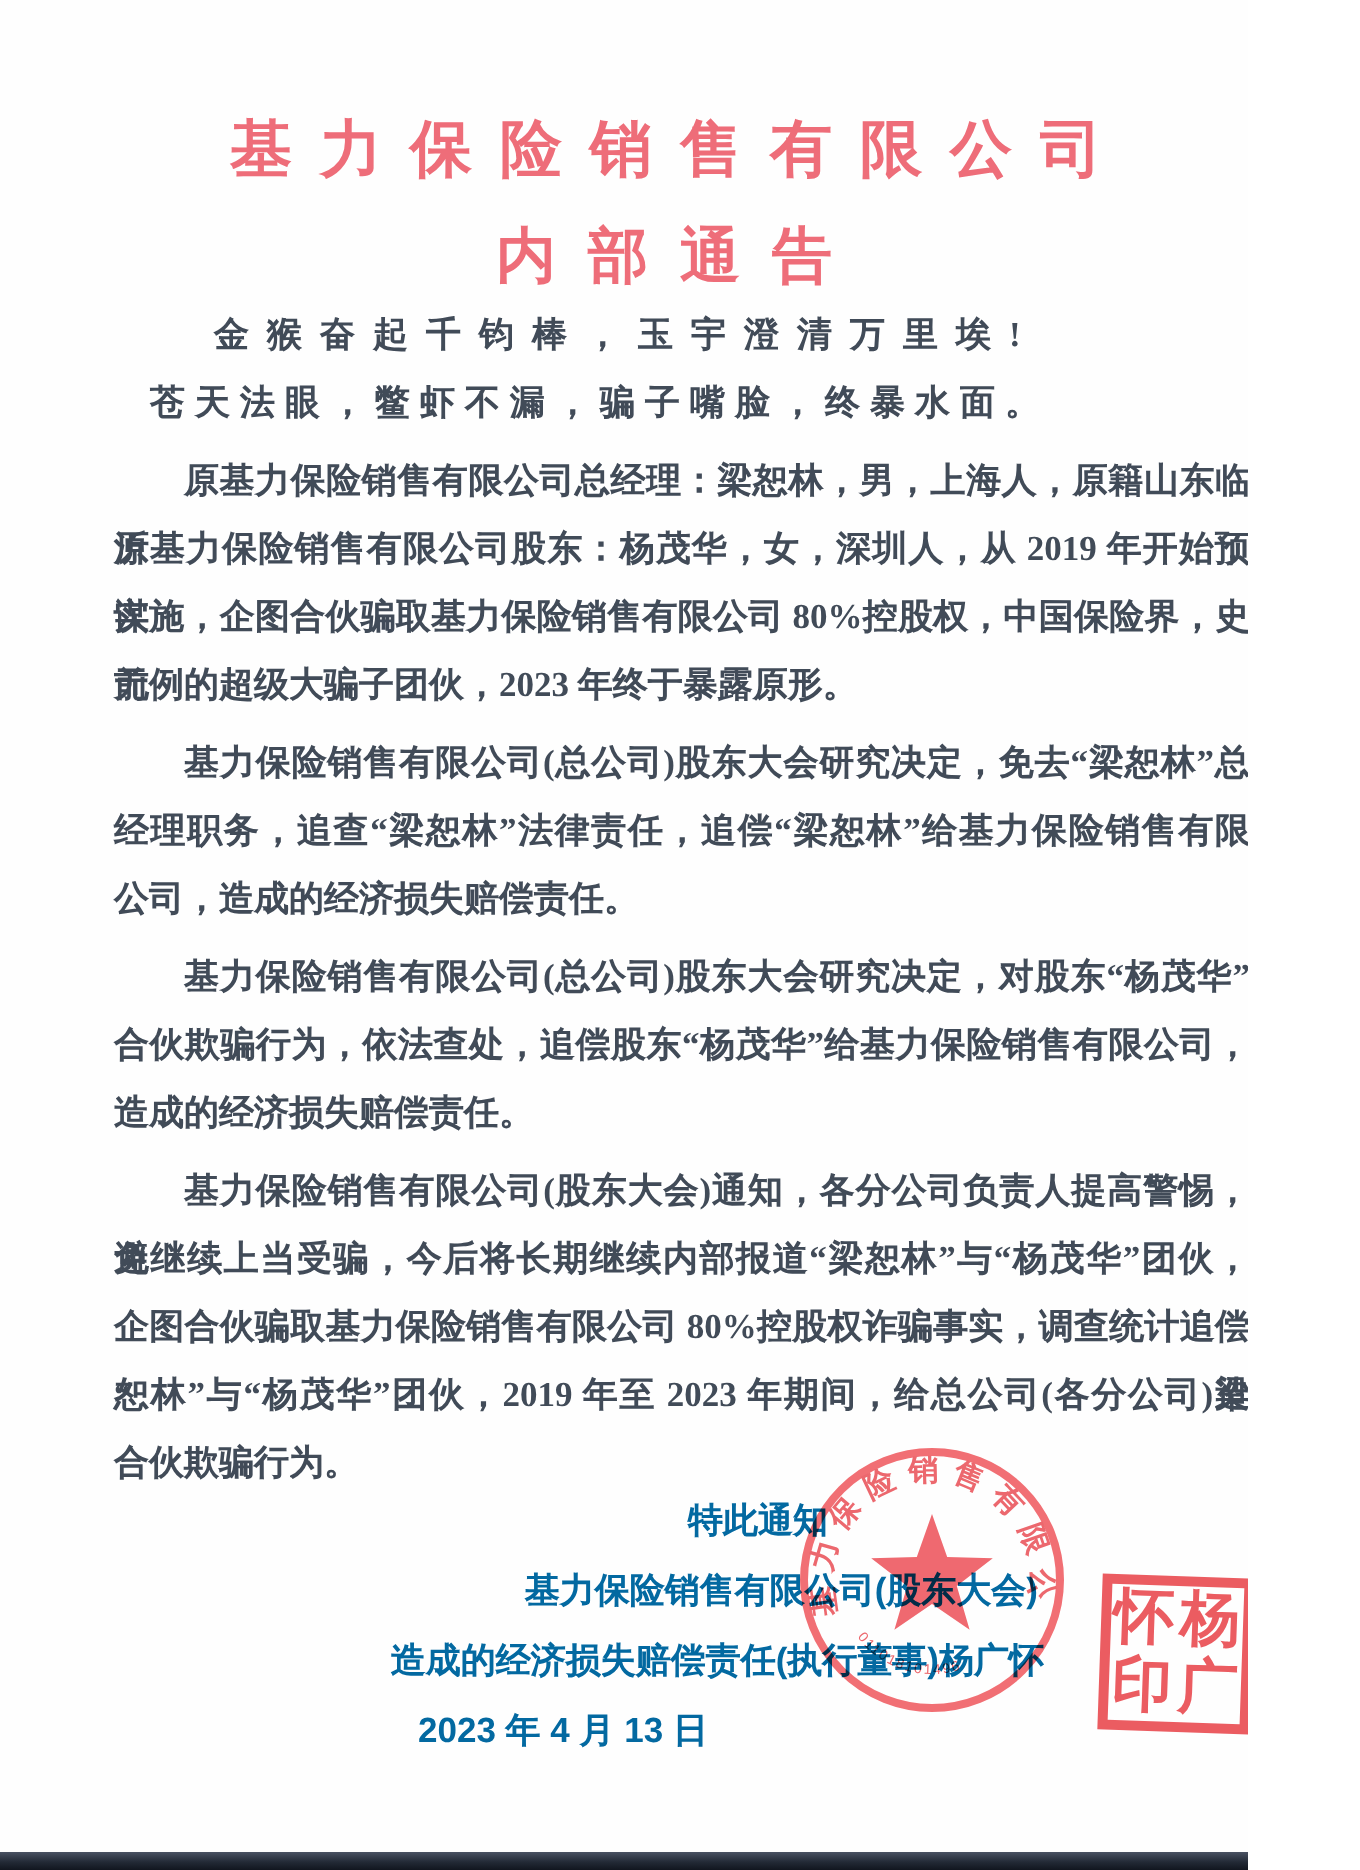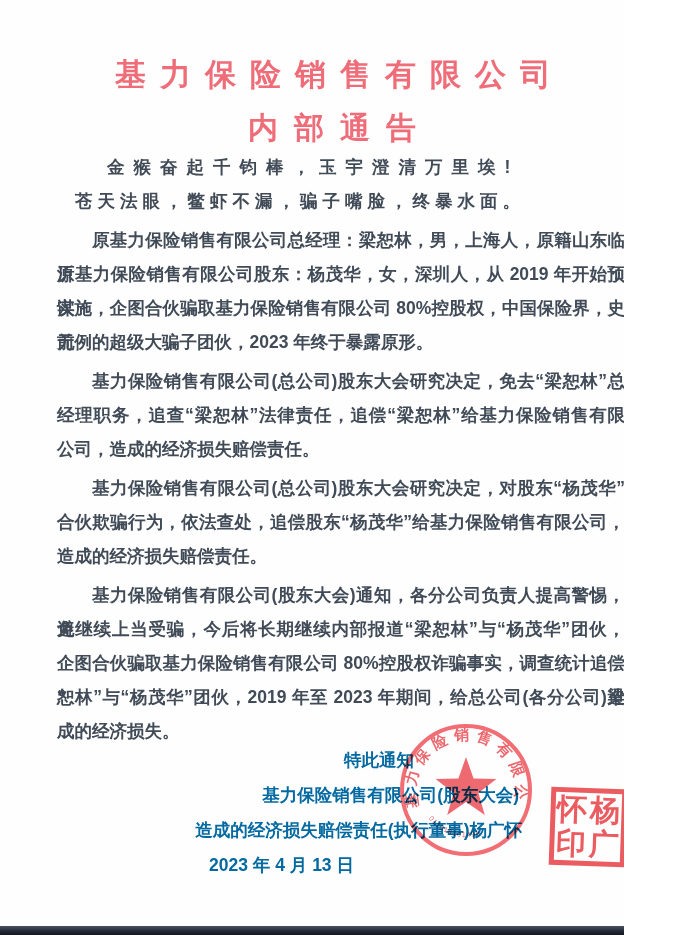--- a/index.html
+++ b/index.html
@@ -19,20 +19,21 @@
   }
   .title1{top:54px;font-size:31px;letter-spacing:14px;}
   .title2{top:108px;font-size:30px;letter-spacing:16px;}
   
   .body{
     position:absolute;left:57px;top:150px;width:568px;
     color:#414b58;
     font-size:17.5px;
     font-weight:600;
     line-height:34px;
+    font-family:Liberation Serif, serif;
   }
   .line{height:34px;white-space:nowrap;}
   .just{text-align:justify;text-align-last:justify;white-space:normal;}
   .last{text-align:left;text-align-last:left;}
   .indent{text-indent:35px;}
   .para{margin-top:5px;}
   .slogan{font-weight:700;white-space:nowrap;}
   .slogan1{letter-spacing:9px;margin-left:50px;}
   .slogan2{letter-spacing:5px;margin-left:18px;}
   
@@ -100,21 +101,21 @@
       <div class="line just indent">基力保险销售有限公司(总公司)股东大会研究决定，对股东“杨茂华”</div>
       <div class="line just">合伙欺骗行为，依法查处，追偿股东“杨茂华”给基力保险销售有限公司，</div>
       <div class="line last">造成的经济损失赔偿责任。</div>
     </div>
 
     <div class="para">
       <div class="line just indent">基力保险销售有限公司(股东大会)通知，各分公司负责人提高警惕，避</div>
       <div class="line just">免继续上当受骗，今后将长期继续内部报道“梁恕林”与“杨茂华”团伙，</div>
       <div class="line just">企图合伙骗取基力保险销售有限公司 80%控股权诈骗事实，调查统计追偿“梁</div>
       <div class="line just">恕林”与“杨茂华”团伙，2019 年至 2023 年期间，给总公司(各分公司)造</div>
-      <div class="line last">成的经济损失。</div>
+      <div class="line last">合伙欺骗行为。</div>
     </div>
   </div>
 
   <div class="closing">
     <div class="c-notice">特此通知</div>
     <div class="c-org1">基力保险销售有限公司(股东大会)</div>
     <div class="c-org2">造成的经济损失赔偿责任(执行董事)杨广怀</div>
     <div class="c-date">2023 年 4 月 13 日</div>
   </div>
 

